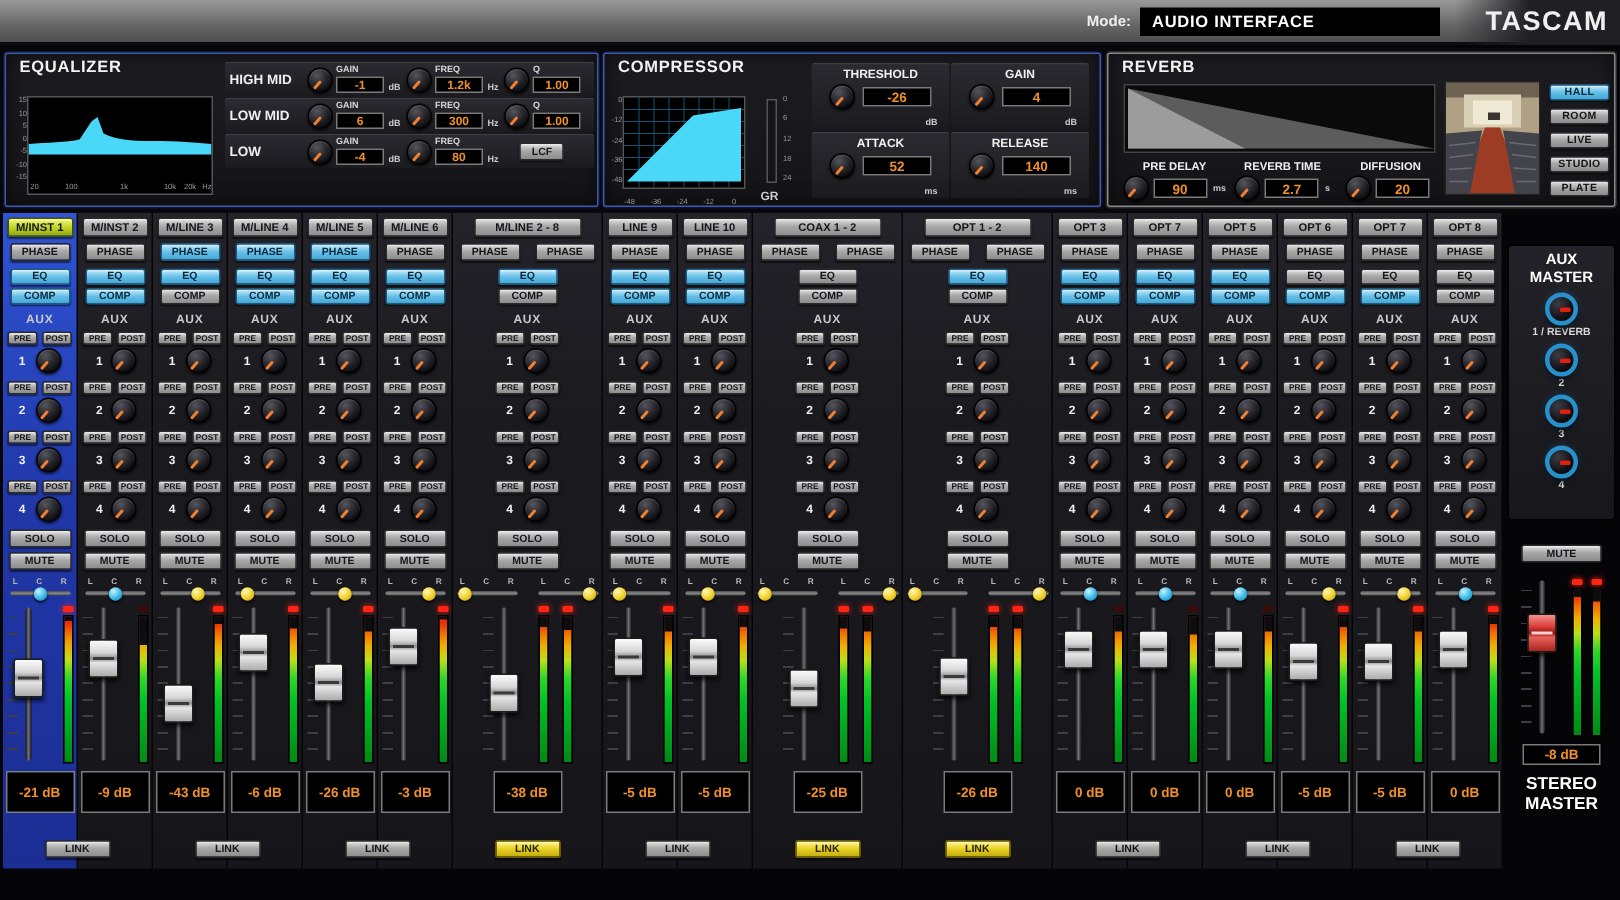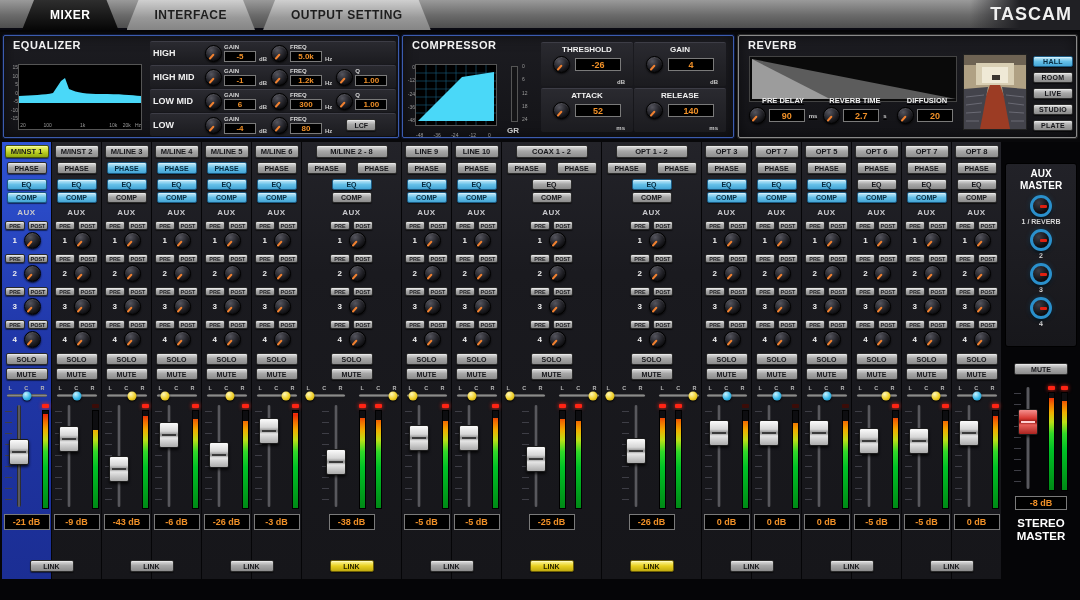--- a/index.html
+++ b/index.html
@@ -86,21 +86,21 @@
   .cgrp { width:92px; height:44px; margin:0 1px 2px 0; background:linear-gradient(180deg,#2a2a30,#1b1b1f);
     border-top:1px solid #3d3d46; border-radius:2px; padding:2px 4px; position:relative; }
   .cgrp .cname { display:block; text-align:center; font-size:8px; font-weight:bold; color:#f0f0f0; }
   .crow { display:flex; align-items:center; gap:5px; margin-top:2px; justify-content:center; }
   .vb-c { width:46px; height:13px; font-size:9px; }
   .cunit { position:absolute; right:8px; bottom:1px; font-size:6px; color:#ccc; font-weight:bold; }
 
   
   #rv-panel { left:738px; width:339px; }
   #rv-decay { position:absolute; left:10px; top:20px; width:208px; height:46px; background:#0a0a0a; border:1px solid #444; }
-  #rv-params { position:absolute; left:8px; top:60px; display:flex;text-decoration:underline; }
+  #rv-params { position:absolute; left:8px; top:70px; display:flex; }
   .rgrp { width:72px; }
   .rname { display:block; font-size:7.5px; font-weight:bold; color:#f0f0f0; text-align:center; margin-bottom:2px; }
   .rrow { display:flex; align-items:center; gap:3px; justify-content:center; }
   .vb-r { width:36px; height:13px; font-size:9px; }
   #rv-photo { position:absolute; left:224px; top:18px; width:64px; height:76px; border:1px solid #222; }
   #rv-presets { position:absolute; left:294px; top:20px; width:40px; display:flex; flex-direction:column; gap:5px; }
   .preset { height:11px; font-size:7px; letter-spacing:.3px; }
 
   
   #mixer { position:absolute; left:0; top:142px; width:1080px; height:458px; background:#050507; }
@@ -142,21 +142,21 @@
     background:linear-gradient(180deg,#fbfbfb,#d6d6d6 34%,#8e8e8e 50%,#e6e6e6 62%,#ababab); }
   .fcap::after { content:""; position:absolute; left:2px; right:2px; top:11px; height:2px; background:#3a3a3a; }
   .fcap.red { background:linear-gradient(180deg,#f5908e,#d83a34 34%,#8e1410 50%,#e8605a 62%,#aa2420); }
   .fcap.red::after { background:#ffd0d0; }
   .mwrap { display:flex; flex-direction:column; align-items:center; width:9px; padding-top:1px; }
   .clipdot { width:7px; height:4px; margin-bottom:2px; border-radius:1px; background:#3a0c08; flex:none; }
   .clipdot.on { background:#ff2414; box-shadow:0 0 4px #ff2414; }
   .meter { width:7px; flex:1; position:relative; border:1px solid #000; background:
     linear-gradient(to top,#008a16 0%,#00c226 42%,#30d828 58%,#bcdf16 70%,#f0ae00 80%,#f06c00 89%,#ea2808 96%,#ff3614 100%); }
   .unlit { position:absolute; top:0; left:0; right:0; background:#0d0d10; }
-  .dbbox { margin-top:5px; width:46px; height:16px; font-size:9px; }
+  .dbbox { margin-top:5px; width:46px; height:28px; font-size:9px; }
   #linklayer { position:absolute; left:0; top:418px; width:1002px; height:14px; }
   .linkbtn { position:absolute; width:44px; height:12px; font-size:7px; }
 
   
   #rightcol { position:absolute; left:1004px; top:0; width:74px; height:458px; display:flex; flex-direction:column; align-items:center; }
   .rpanel { width:72px; background:linear-gradient(180deg,#222228,#17171b); border:1px solid #000;
     border-radius:3px; display:flex; flex-direction:column; align-items:center; }
   #rv-return { height:74px; margin-top:1px; }
   #rv-return .btn { width:52px; height:12px; margin-top:4px; font-size:7px; }
   .retlab { margin-top:5px; font-size:9px; font-weight:bold; color:#d8d8d8; letter-spacing:.5px; }
@@ -169,24 +169,23 @@
   #masterdb { margin-top:5px; width:52px; height:14px; font-size:9px; }
   .mslabel { margin-top:7px; width:70px; text-align:center; font-size:11.5px; font-weight:bold; color:#fff; line-height:1.15; }
 </style>
 </head>
 <body>
 
 <div id="app">
 
   <div id="topbar">
     <div class="brandbg"></div>
-    <div id="tabs">
-      <div class="tab active">MIXER</div>
-      <div class="tab">INTERFACE</div>
-      <div class="tab">OUTPUT SETTING</div>
+    <div class="mode">
+      <span class="mode-label">Mode:</span>
+      <span class="mode-box">AUDIO INTERFACE</span>
     </div>
     <div class="brand">TASCAM</div>
   </div>
 
   <div id="panels">
 
     <div class="panel" id="eq-panel">
       <div class="ptitle">EQUALIZER</div>
       <div id="eq-graph">
         <div id="eqy">
@@ -204,39 +203,20 @@
         <div id="eqx">
             <span style="left: 1%;">20</span>
             <span style="left: 20%;">100</span>
             <span style="left: 50%;">1k</span>
             <span style="left: 74%;">10k</span>
             <span style="left: 85%;">20k</span>
             <span style="left: 95%;">Hz</span>
           </div>
       </div>
       <div id="eq-rows">
-          <div class="eqrow">
-            <span class="bname">HIGH</span>
-            <div class="grp">
-              <span class="knob"></span>
-              <div class="gcol">
-                <span class="plabel">GAIN</span>
-                <div class="vbox vb-eq">-5</div>
-              </div>
-              <span class="unit">dB</span>
-            </div>
-            <div class="grp">
-              <span class="knob"></span>
-              <div class="gcol">
-                <span class="plabel">FREQ</span>
-                <div class="vbox vb-eq">5.0k</div>
-              </div>
-              <span class="unit">Hz</span>
-            </div>
-          </div>
           <div class="eqrow">
             <span class="bname">HIGH MID</span>
             <div class="grp">
               <span class="knob"></span>
               <div class="gcol">
                 <span class="plabel">GAIN</span>
                 <div class="vbox vb-eq">-1</div>
               </div>
               <span class="unit">dB</span>
             </div>
@@ -516,21 +496,21 @@
             </div>
             <div class="mwrap">
               <div class="clipdot on"></div>
               <div class="meter">
                 <div class="unlit" style="height: 3%;"></div>
               </div>
             </div>
           </div>
           <div class="vbox dbbox">-21 dB</div>
         </div>
-        <div class="strip" style="width: 49px;">
+        <div class="strip" style="width: 49px; text-align: right;">
           <div class="btn badge">M/INST 2</div>
           <div class="phrow">
             <div class="btn sbtn">PHASE</div>
           </div>
           <div class="btn eqb on">EQ</div>
           <div class="btn cpb on">COMP</div>
           <div class="auxlab">AUX</div>
           <div class="pp">
             <div class="btn ppbtn">PRE</div>
             <div class="btn ppbtn">POST</div>
@@ -1464,21 +1444,21 @@
             </div>
             <div class="mwrap">
               <div class="clipdot"></div>
               <div class="meter">
                 <div class="unlit" style="height: 10%;"></div>
               </div>
             </div>
           </div>
           <div class="vbox dbbox">0 dB</div>
         </div>
-        <div class="strip" style="width: 49px; text-align: center;">
+        <div class="strip" style="width: 49px;">
           <div class="btn badge">OPT 6</div>
           <div class="phrow">
             <div class="btn sbtn">PHASE</div>
           </div>
           <div class="btn eqb">EQ</div>
           <div class="btn cpb on">COMP</div>
           <div class="auxlab">AUX</div>
           <div class="pp">
             <div class="btn ppbtn">PRE</div>
             <div class="btn ppbtn">POST</div>

